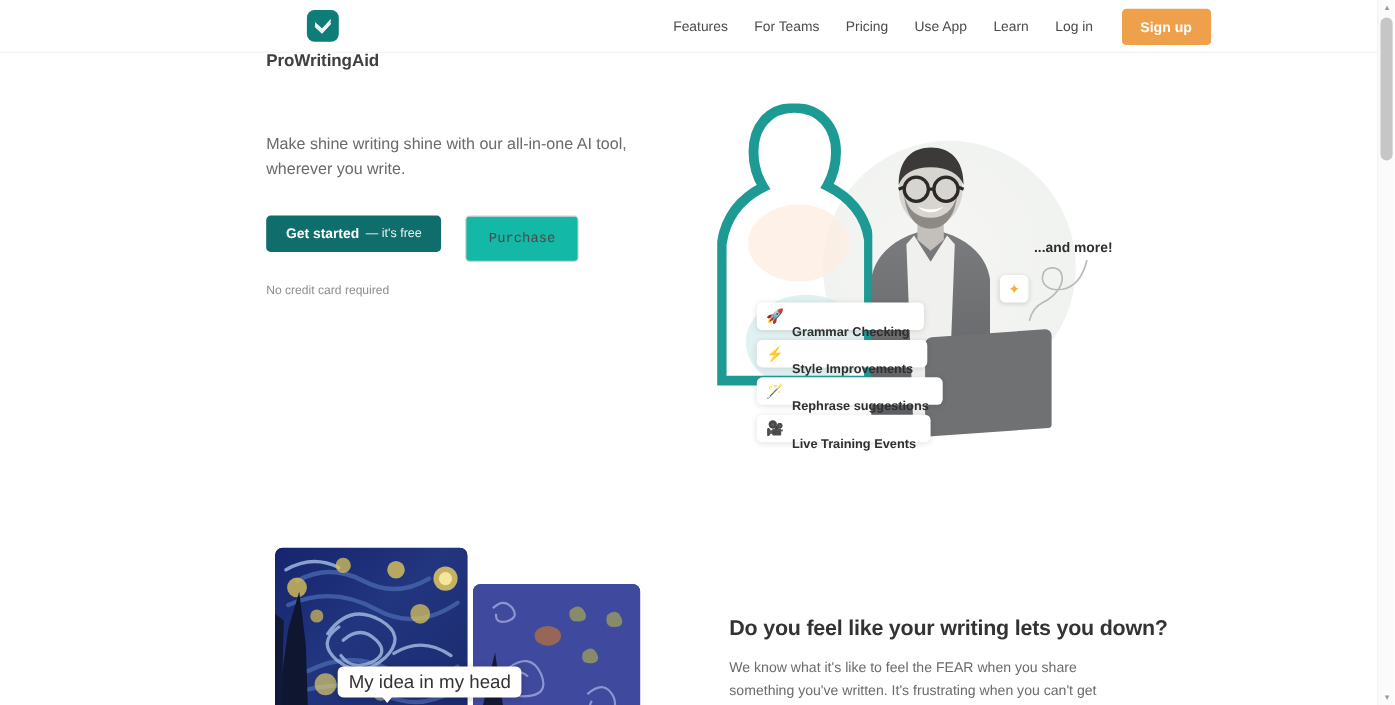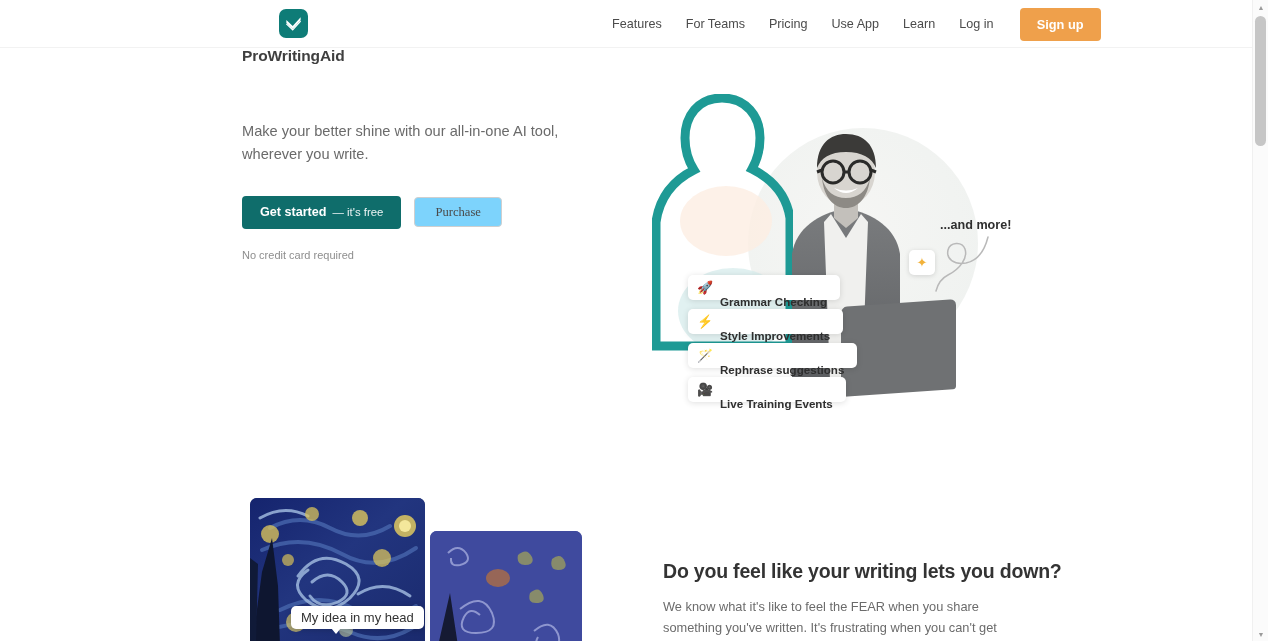--- a/index.html
+++ b/index.html
@@ -129,22 +129,21 @@
   .hero-sub {
     margin: 22px 0 0 0;
     font-size: 14.6px;
     line-height: 1.6;
     color: #6a6a6a;
     max-width: 330px;
   }
   .hero-actions {
     margin-top: 29px;
     display: flex;
-    align-items: center;
-    gap: 13px;
+    gap: 22px;
   }
   .btn-primary {
     background: #0f6d6b;
     color: #ffffff;
     border: none;
     border-radius: 4px;
     padding: 0 18px;
     height: 33px;
     font-size: 12.6px;
     font-weight: bold;
@@ -154,29 +153,29 @@
     gap: 6px;
     font-family: "Liberation Sans", sans-serif;
     white-space: nowrap;
   }
   .btn-primary .sub {
     font-weight: normal;
     font-size: 11.4px;
     opacity: 0.92;
   }
   .btn-secondary {
-    background: #7dd3fc;
+    background: #14b8a6;
     color: #4a4a4a;
     border: 1px solid #cfcfcf;
     border-radius: 4px;
     padding: 0 20px;
-    height: 30px;
+    height: 42px;
     font-size: 12.6px;
     cursor: pointer;
-    font-family: Liberation Serif, serif;
+    font-family: Liberation Mono, monospace;
     white-space: nowrap;
   }
   .hero-note {
     margin-top: 20px;
     font-size: 11px;
     color: #8e8e8e;
   }
 
   
   .hero-art {
@@ -337,27 +336,27 @@
     top: 0;
     width: 175px;
     height: 148px;
     border-radius: 7px 7px 0 0;
     overflow: hidden;
     background: #1b2a6b;
   }
   .starry svg { display:block; }
   .idea-caption {
     position: absolute;
-    left: 41px;
+    left: 57px;
     top: 108px;
     background: #ffffff;
     border-radius: 5px;
     box-shadow: 0 1px 6px rgba(0,0,0,0.18);
     padding: 4px 10px;
-    font-size: 13px;
+    font-size: 17px;
     color: #333;
     white-space: nowrap;
     z-index: 4;
   }
   .idea-caption::after {
     content: "";
     position: absolute;
     left: 40px;
     bottom: -5px;
     width: 0; height: 0;
@@ -450,21 +449,21 @@
         <a class="nav-link" href="#">Pricing</a>
         <a class="nav-link" href="#">Use App</a>
         <a class="nav-link" href="#">Learn</a>
         <a class="nav-link" href="#">Log in</a>
         <button class="signup-btn">Sign up</button>
       </nav>
     </header>
 
     <section class="hero">
       <div class="hero-copy">
-        <p class="hero-sub">Make your better shine with our all-in-one AI tool, wherever you write.</p>
+        <p class="hero-sub">Make shine writing shine with our all-in-one AI tool, wherever you write.</p>
 
         <div class="hero-actions">
           <button class="btn-primary">
             <span>Get started</span>
             <span class="sub">— it's free</span>
           </button>
           <button class="btn-secondary">Purchase</button>
         </div>
 
         <div class="hero-note">No credit card required</div>

